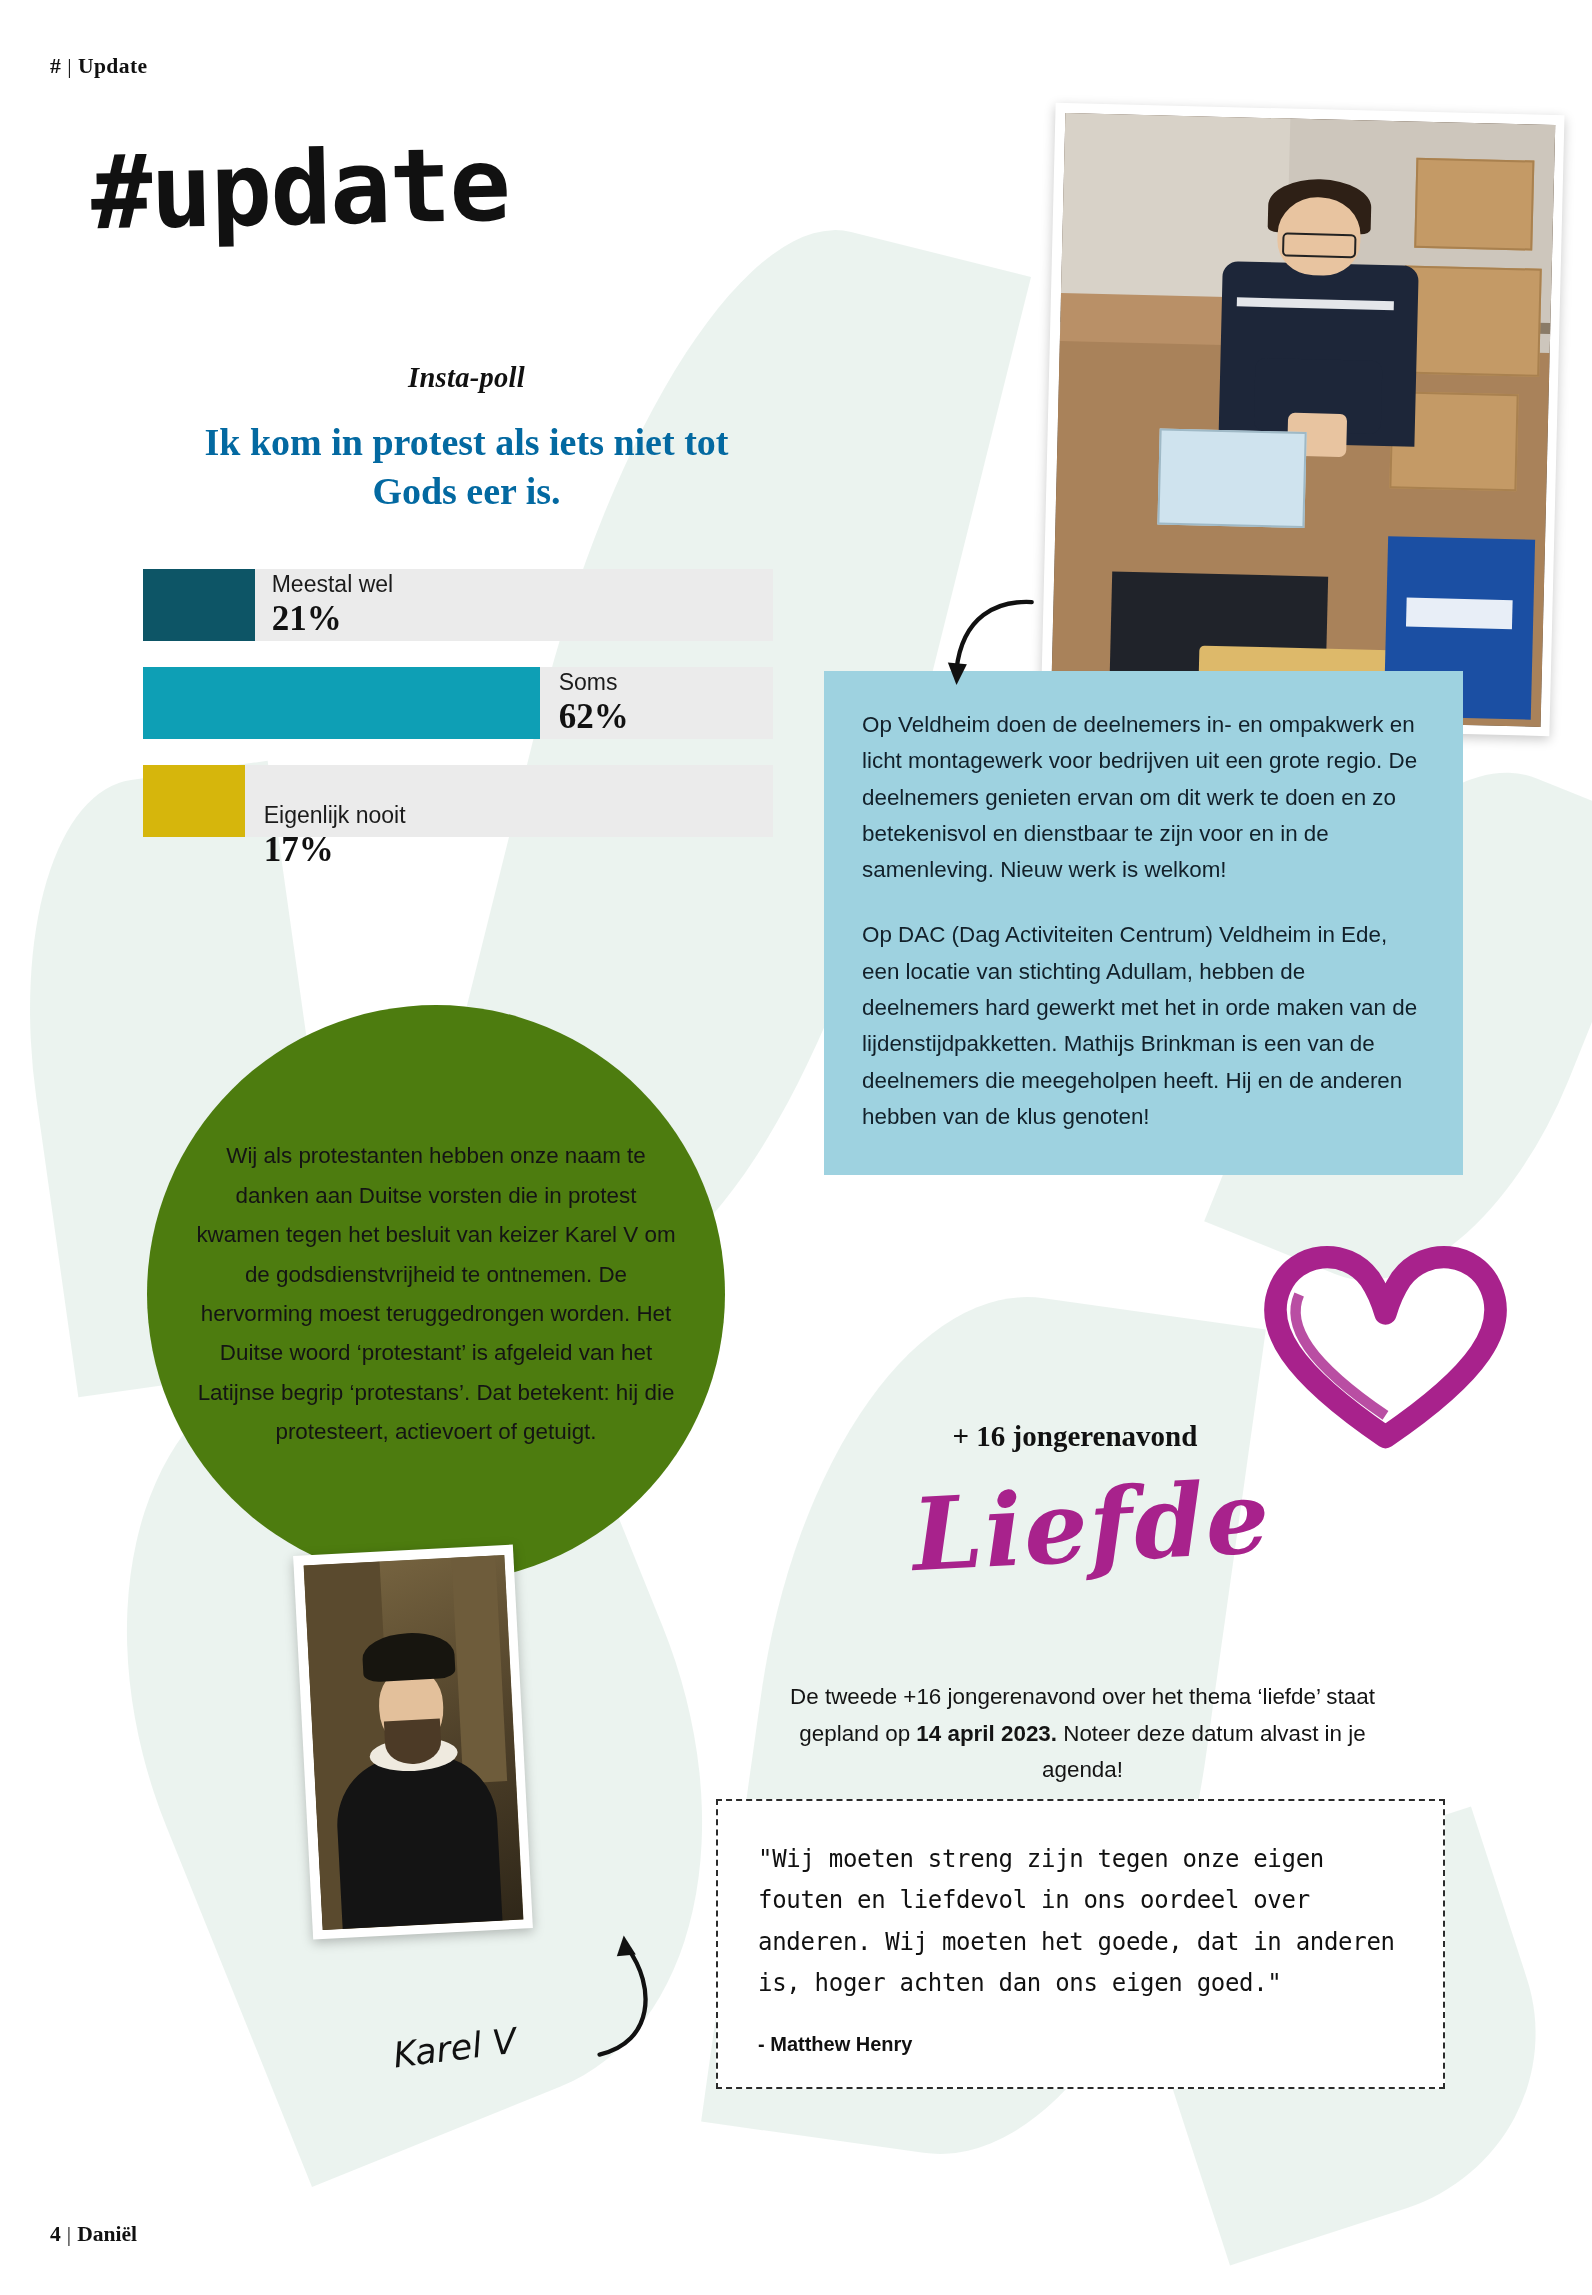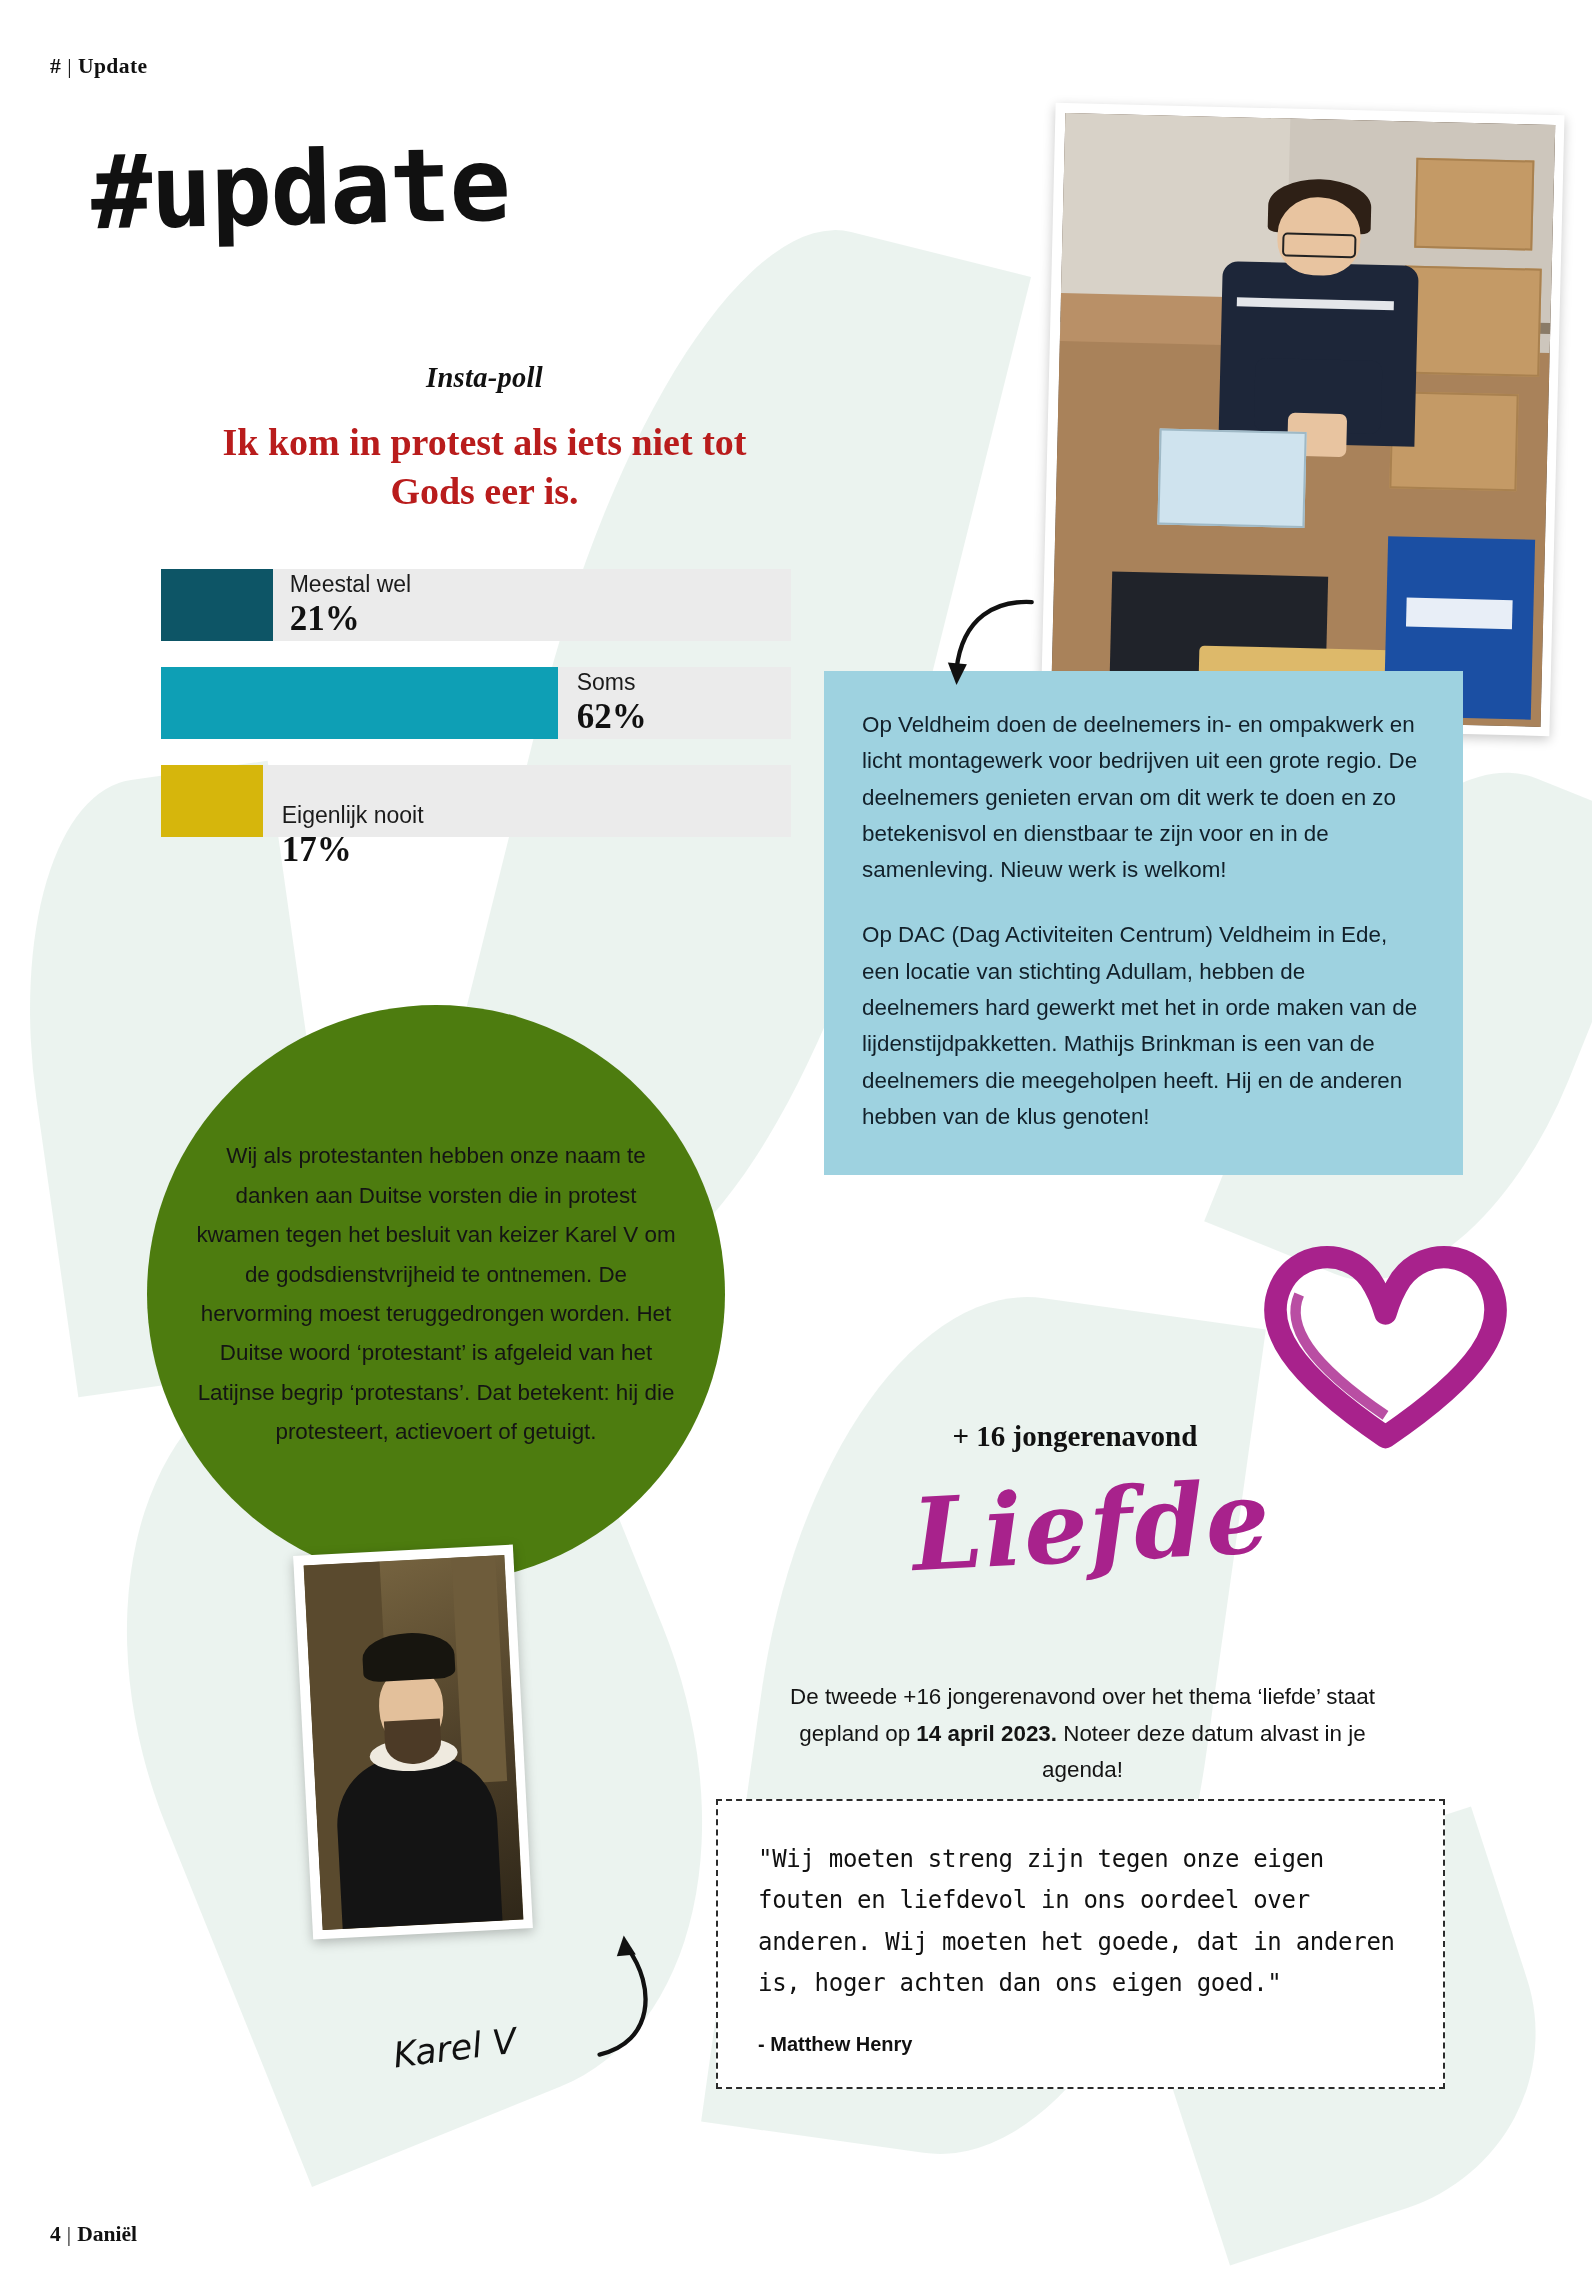--- a/index.html
+++ b/index.html
@@ -60,41 +60,41 @@
     font-size: 102px;
     letter-spacing: -1.7px;
     color: #111;
     z-index: 6;
     transform: rotate(-1.2deg);
   }
 
   
   .poll {
     position: absolute;
-    left: 165px; top: 362px;
+    left: 147px; top: 362px;
     width: 639px;
     z-index: 6;
   }
   .poll-kicker {
     text-align: center;
     font-family: "Liberation Serif", serif;
     font-style: italic;
     font-weight: bold;
     font-size: 28.5px;
     color: #111;
     margin-bottom: 24px;
     letter-spacing: 0.3px;
   }
   .poll-question {
     text-align: center;
     font-family: "Liberation Serif", serif;
     font-weight: bold;
     font-size: 38px;
     line-height: 1.28;
-    color: #b91c1c;
+    color: #0369a1;
     margin: 0 auto 54px auto;
     width: 552px;
   }
   .poll-bars { width: 630px; margin-left: -4.3px; }
   .poll-row {
     position: relative;
     height: 72px;
     margin-bottom: 26px;
     background: #ebebeb;
   }

